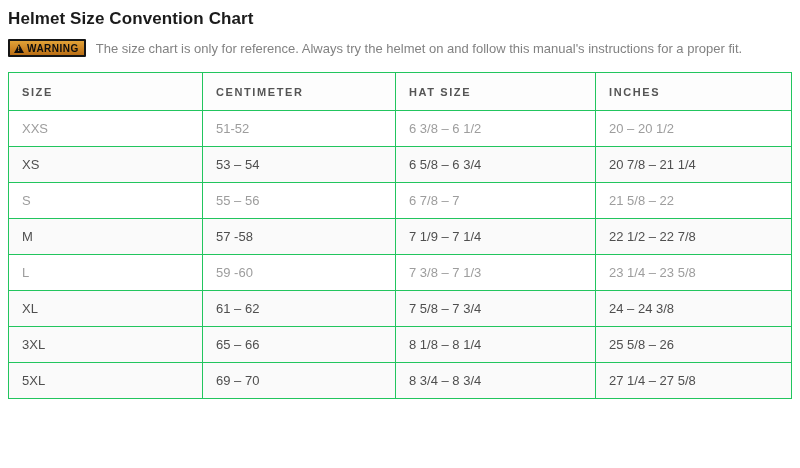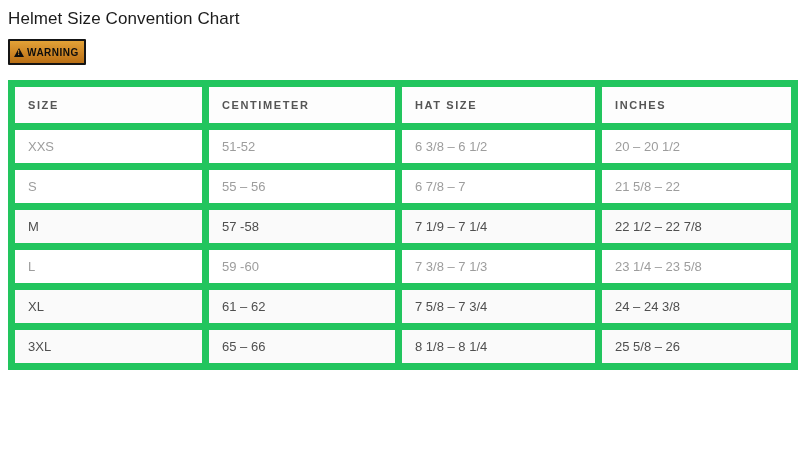--- a/index.html
+++ b/index.html
@@ -6,41 +6,41 @@
   html, body {
     width: 800px; height: 468px;
     background: #ffffff;
     font-family: "Liberation Sans", sans-serif;
     overflow: hidden;
   }
   .page { padding: 7px 8px 0 8px; }
 
   .page-title {
     font-size: 17px;
-    font-weight: normal;
+    font-weight: bold;
     color: #1b1b1b;
     margin: 2px 0 10px 0;
     letter-spacing: 0.1px;
   }
 
   .warning-row {
     display: flex;
     align-items: center;
     gap: 10px;
     margin-bottom: 15px;
   }
   .warning-badge {
     display: inline-flex;
     align-items: center;
     gap: 3px;
     background: linear-gradient(180deg, #e2a237 0%, #cd8524 55%, #b96f15 100%);
     border: 2px solid #151515;
     border-radius: 1px;
     padding: 1px 5px 1px 4px;
-    height: 26px;
+    height: 18px;
     flex: 0 0 auto;
   }
   .warning-badge .badge-label {
     font-size: 10px;
     font-weight: bold;
     color: #0d0d0d;
     letter-spacing: 0.5px;
   }
   .tri-icon {
     position: relative;
@@ -64,21 +64,21 @@
     color: #828282;
   }
 
   table.size-chart {
     width: 783px;
     border-collapse: collapse;
     table-layout: fixed;
   }
   table.size-chart th,
   table.size-chart td {
-    border: 7px solid #22c55e;
+    border: 1px solid #22c55e;
     text-align: left;
     vertical-align: middle;
     margin-left: 8px;
   }
   table.size-chart th {
     background: #fdfdfd;
     color: #555555;
     font-size: 11px;
     font-weight: bold;
     letter-spacing: 1.6px;
@@ -98,20 +98,21 @@
 
 <div class="page">
 
   <h1 class="page-title">Helmet Size Convention Chart</h1>
 
   <div class="warning-row">
     <span class="warning-badge">
       <span class="tri-icon"></span>
       <span class="badge-label">WARNING</span>
     </span>
+    <span class="warning-text">The size chart is only for reference. Always try the helmet on and follow this manual's instructions for a proper fit.</span>
   </div>
 
   <table class="size-chart">
     <colgroup>
       <col style="width:194px">
         <col style="width:193px">
         <col style="width:200px">
         <col style="width:196px">
     </colgroup>
     <thead>
@@ -121,20 +122,26 @@
         <th>HAT SIZE</th>
         <th>INCHES</th>
       </tr>
     </thead>
     <tbody>
       <tr class="row-light">
         <td>XXS</td>
         <td>51-52</td>
         <td>6 3/8 – 6 1/2</td>
         <td>20 – 20 1/2</td>
+      </tr>
+      <tr class="row-shaded">
+        <td>XS</td>
+        <td>53 – 54</td>
+        <td>6 5/8 – 6 3/4</td>
+        <td>20 7/8 – 21 1/4</td>
       </tr>
       <tr class="row-light">
         <td>S</td>
         <td>55 – 56</td>
         <td>6 7/8 – 7</td>
         <td>21 5/8 – 22</td>
       </tr>
       <tr class="row-shaded">
         <td>M</td>
         <td>57 -58</td>
@@ -152,16 +159,22 @@
         <td>61 – 62</td>
         <td>7 5/8 – 7 3/4</td>
         <td>24 – 24 3/8</td>
       </tr>
       <tr class="row-shaded">
         <td>3XL</td>
         <td>65 – 66</td>
         <td>8 1/8 – 8 1/4</td>
         <td>25 5/8 – 26</td>
       </tr>
+      <tr class="row-shaded">
+        <td>5XL</td>
+        <td>69 – 70</td>
+        <td>8 3/4 – 8 3/4</td>
+        <td>27 1/4 – 27 5/8</td>
+      </tr>
     </tbody>
   </table>
 
 </div>
 
 </body></html>

